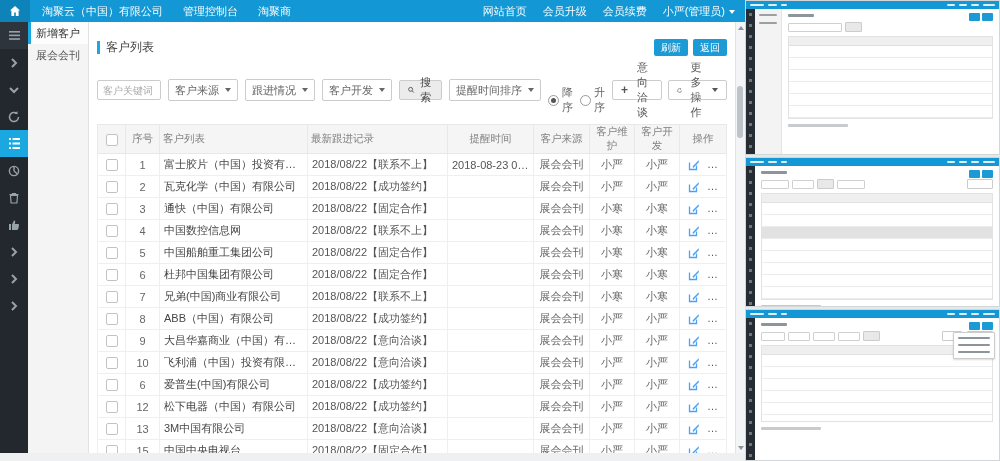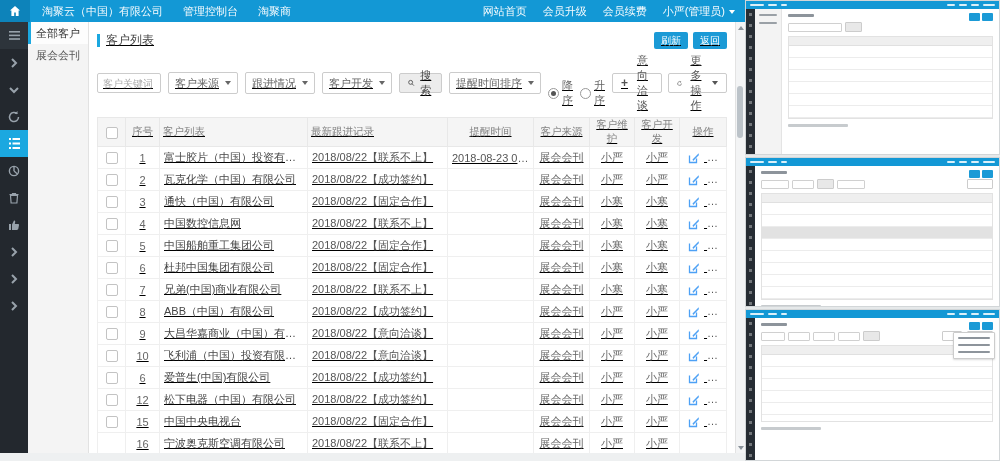--- a/index.html
+++ b/index.html
@@ -25,21 +25,21 @@
   .icell.first{background:#2d343b;}
   .icell.active{background:#1ba8e0;color:#fff;}
   .icell svg{display:block;}
 
   
   .sub-sidebar{width:60px;background:#f4f4f4;border-right:1px solid #e2e2e2;flex:none;font-size:11px;color:#555;}
   .sub-item{height:22px;line-height:22px;padding-left:8px;cursor:pointer;white-space:nowrap;}
   .sub-item.active{background:#fdfdfd;border-left:3px solid #1ba8e0;padding-left:5px;color:#333;}
 
   
-  .content{flex:1;background:#fff;padding:0 8px;min-width:0;overflow:hidden;text-decoration:underline;}
+  .content{flex:1;background:#fff;padding:7px 8px;min-width:0;overflow:hidden;}
   .panel-head{display:flex;align-items:center;justify-content:space-between;margin:10px 0 9px;}
   .panel-title{display:flex;align-items:center;font-size:12px;color:#444;}
   .accent{display:inline-block;width:3px;height:13px;background:#1ba8e0;margin-right:6px;}
   .head-btns{display:flex;gap:5px;}
   .btn-blue{background:#1b9ad6;color:#fff;border:none;border-radius:2px;font-size:10px;height:17px;padding:0 7px;cursor:pointer;font-family:inherit;}
 
   
   .toolbar{display:flex;align-items:center;gap:7px;margin-bottom:9px;font-size:11px;color:#666;}
   .kw-input{width:52px;height:18px;border:1px solid #ccc;border-radius:2px;padding:0 5px;font-size:10px;color:#555;font-family:inherit;}
   .kw-input::placeholder{color:#aaa;}
@@ -201,21 +201,21 @@
             </svg>
         </div>
         <div class="icell">
           <svg width="8" height="10" viewBox="0 0 8 10">
               <path d="M2 1l4 4-4 4" fill="none" stroke="currentColor" stroke-width="2"></path>
             </svg>
         </div>
       </aside>
 
       <aside class="sub-sidebar">
-        <div class="sub-item active">全部客户</div>
+        <div class="sub-item active">新增客户</div>
         <div class="sub-item">展会会刊</div>
       </aside>
 
       <main class="content">
 
         <div class="panel-head">
           <div class="panel-title">
             <span class="accent"></span>
             <span>客户列表</span>
           </div>
@@ -533,20 +533,39 @@
               <svg class="op-ic" width="12" height="12" viewBox="0 0 12 12">
                     <path d="M1.5 3.5v7h7v-4" fill="none" stroke="#4da1f5" stroke-width="1.3"></path>
                     <path d="M4.5 7.5L10.7 1.3l.1 2-5.6 5.6z" fill="#4da1f5"></path>
                   </svg>
               <svg class="op-ic" width="10" height="12" viewBox="0 0 10 12">
                     <path d="M1.5 3.5h7l-.6 7.5h-5.8z M0.5 2.5h9 M3.5 2.5v-1h3v1 M3.8 5v4 M6.2 5v4" fill="none" stroke="#b3b3b3" stroke-width="1.1"></path>
                   </svg>
             </td>
           </tr>
 
+          <tr>
+            <td class="c-check"><span class="checkbox"></span></td>
+            <td class="c-no">13</td>
+            <td class="c-name">3M中国有限公司</td>
+            <td class="c-rec">2018/08/22【意向洽谈】</td>
+            <td class="c-remind"><span></span></td>
+            <td class="c-src">展会会刊</td>
+            <td class="c-keep">小严</td>
+            <td class="c-dev">小严</td>
+            <td class="c-ops">
+              <svg class="op-ic" width="12" height="12" viewBox="0 0 12 12">
+                    <path d="M1.5 3.5v7h7v-4" fill="none" stroke="#4da1f5" stroke-width="1.3"></path>
+                    <path d="M4.5 7.5L10.7 1.3l.1 2-5.6 5.6z" fill="#4da1f5"></path>
+                  </svg>
+              <svg class="op-ic" width="10" height="12" viewBox="0 0 10 12">
+                    <path d="M1.5 3.5h7l-.6 7.5h-5.8z M0.5 2.5h9 M3.5 2.5v-1h3v1 M3.8 5v4 M6.2 5v4" fill="none" stroke="#b3b3b3" stroke-width="1.1"></path>
+                  </svg>
+            </td>
+          </tr>
 
 
           <tr>
             <td class="c-check"><span class="checkbox"></span></td>
             <td class="c-no">15</td>
             <td class="c-name">中国中央电视台</td>
             <td class="c-rec">2018/08/22【固定合作】</td>
             <td class="c-remind"><span></span></td>
             <td class="c-src">展会会刊</td>
             <td class="c-keep">小严</td>

